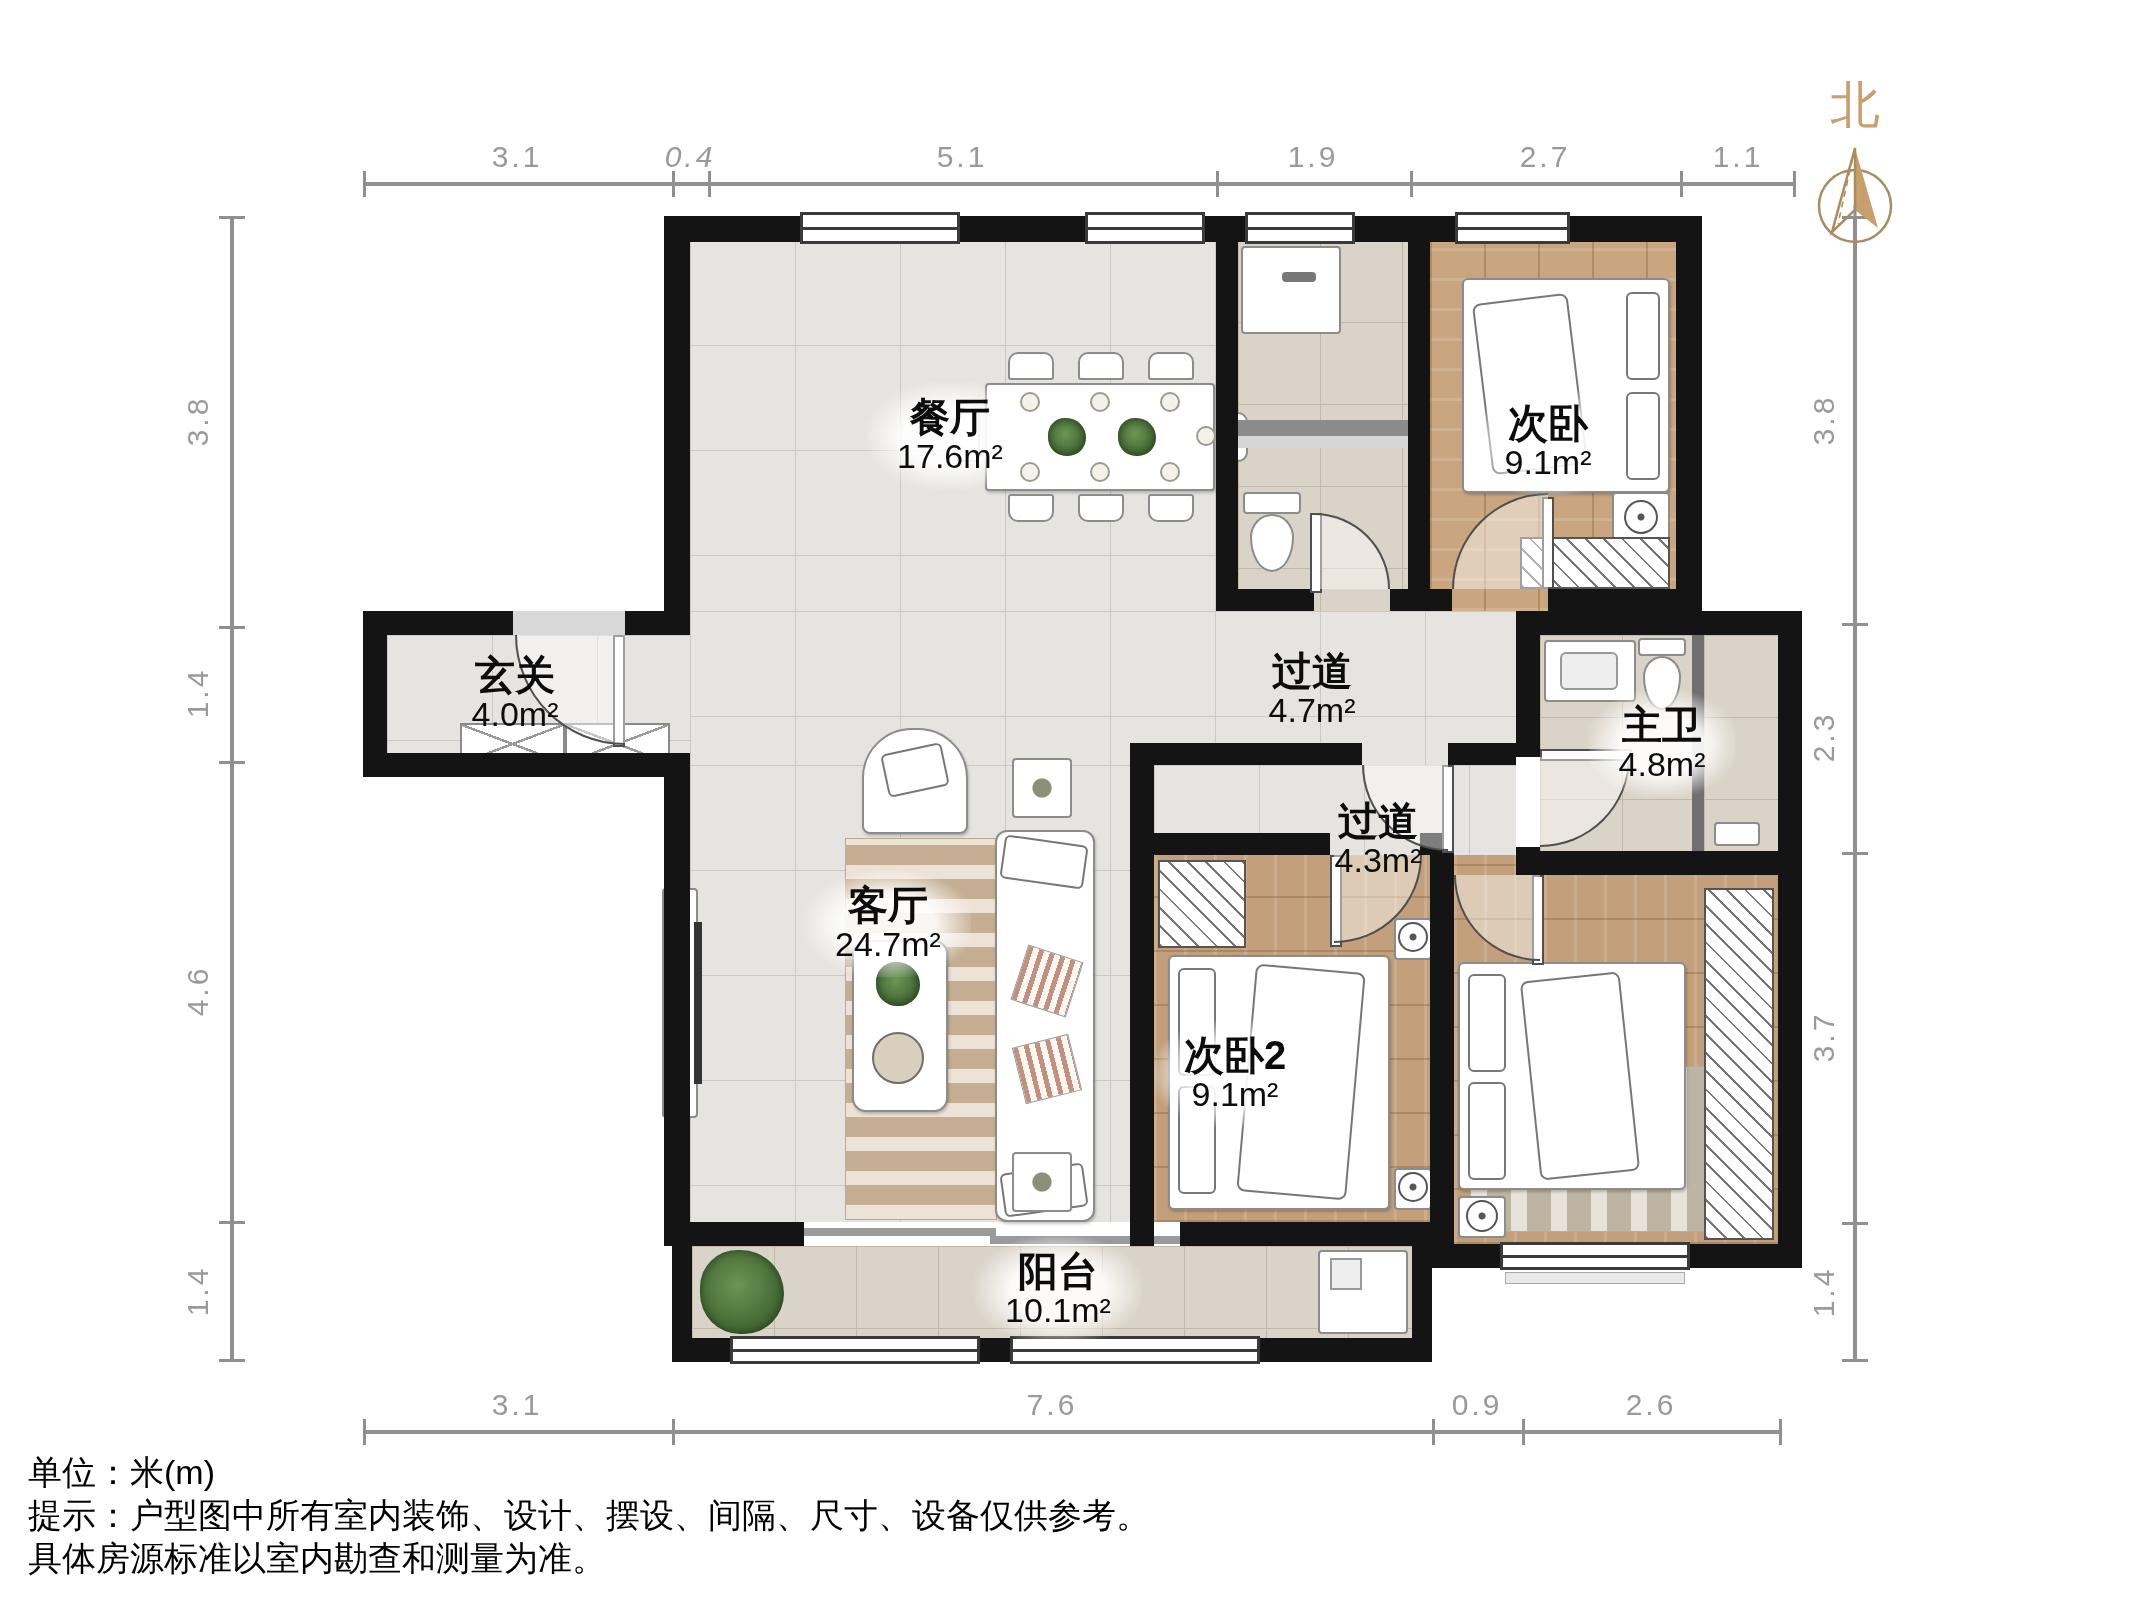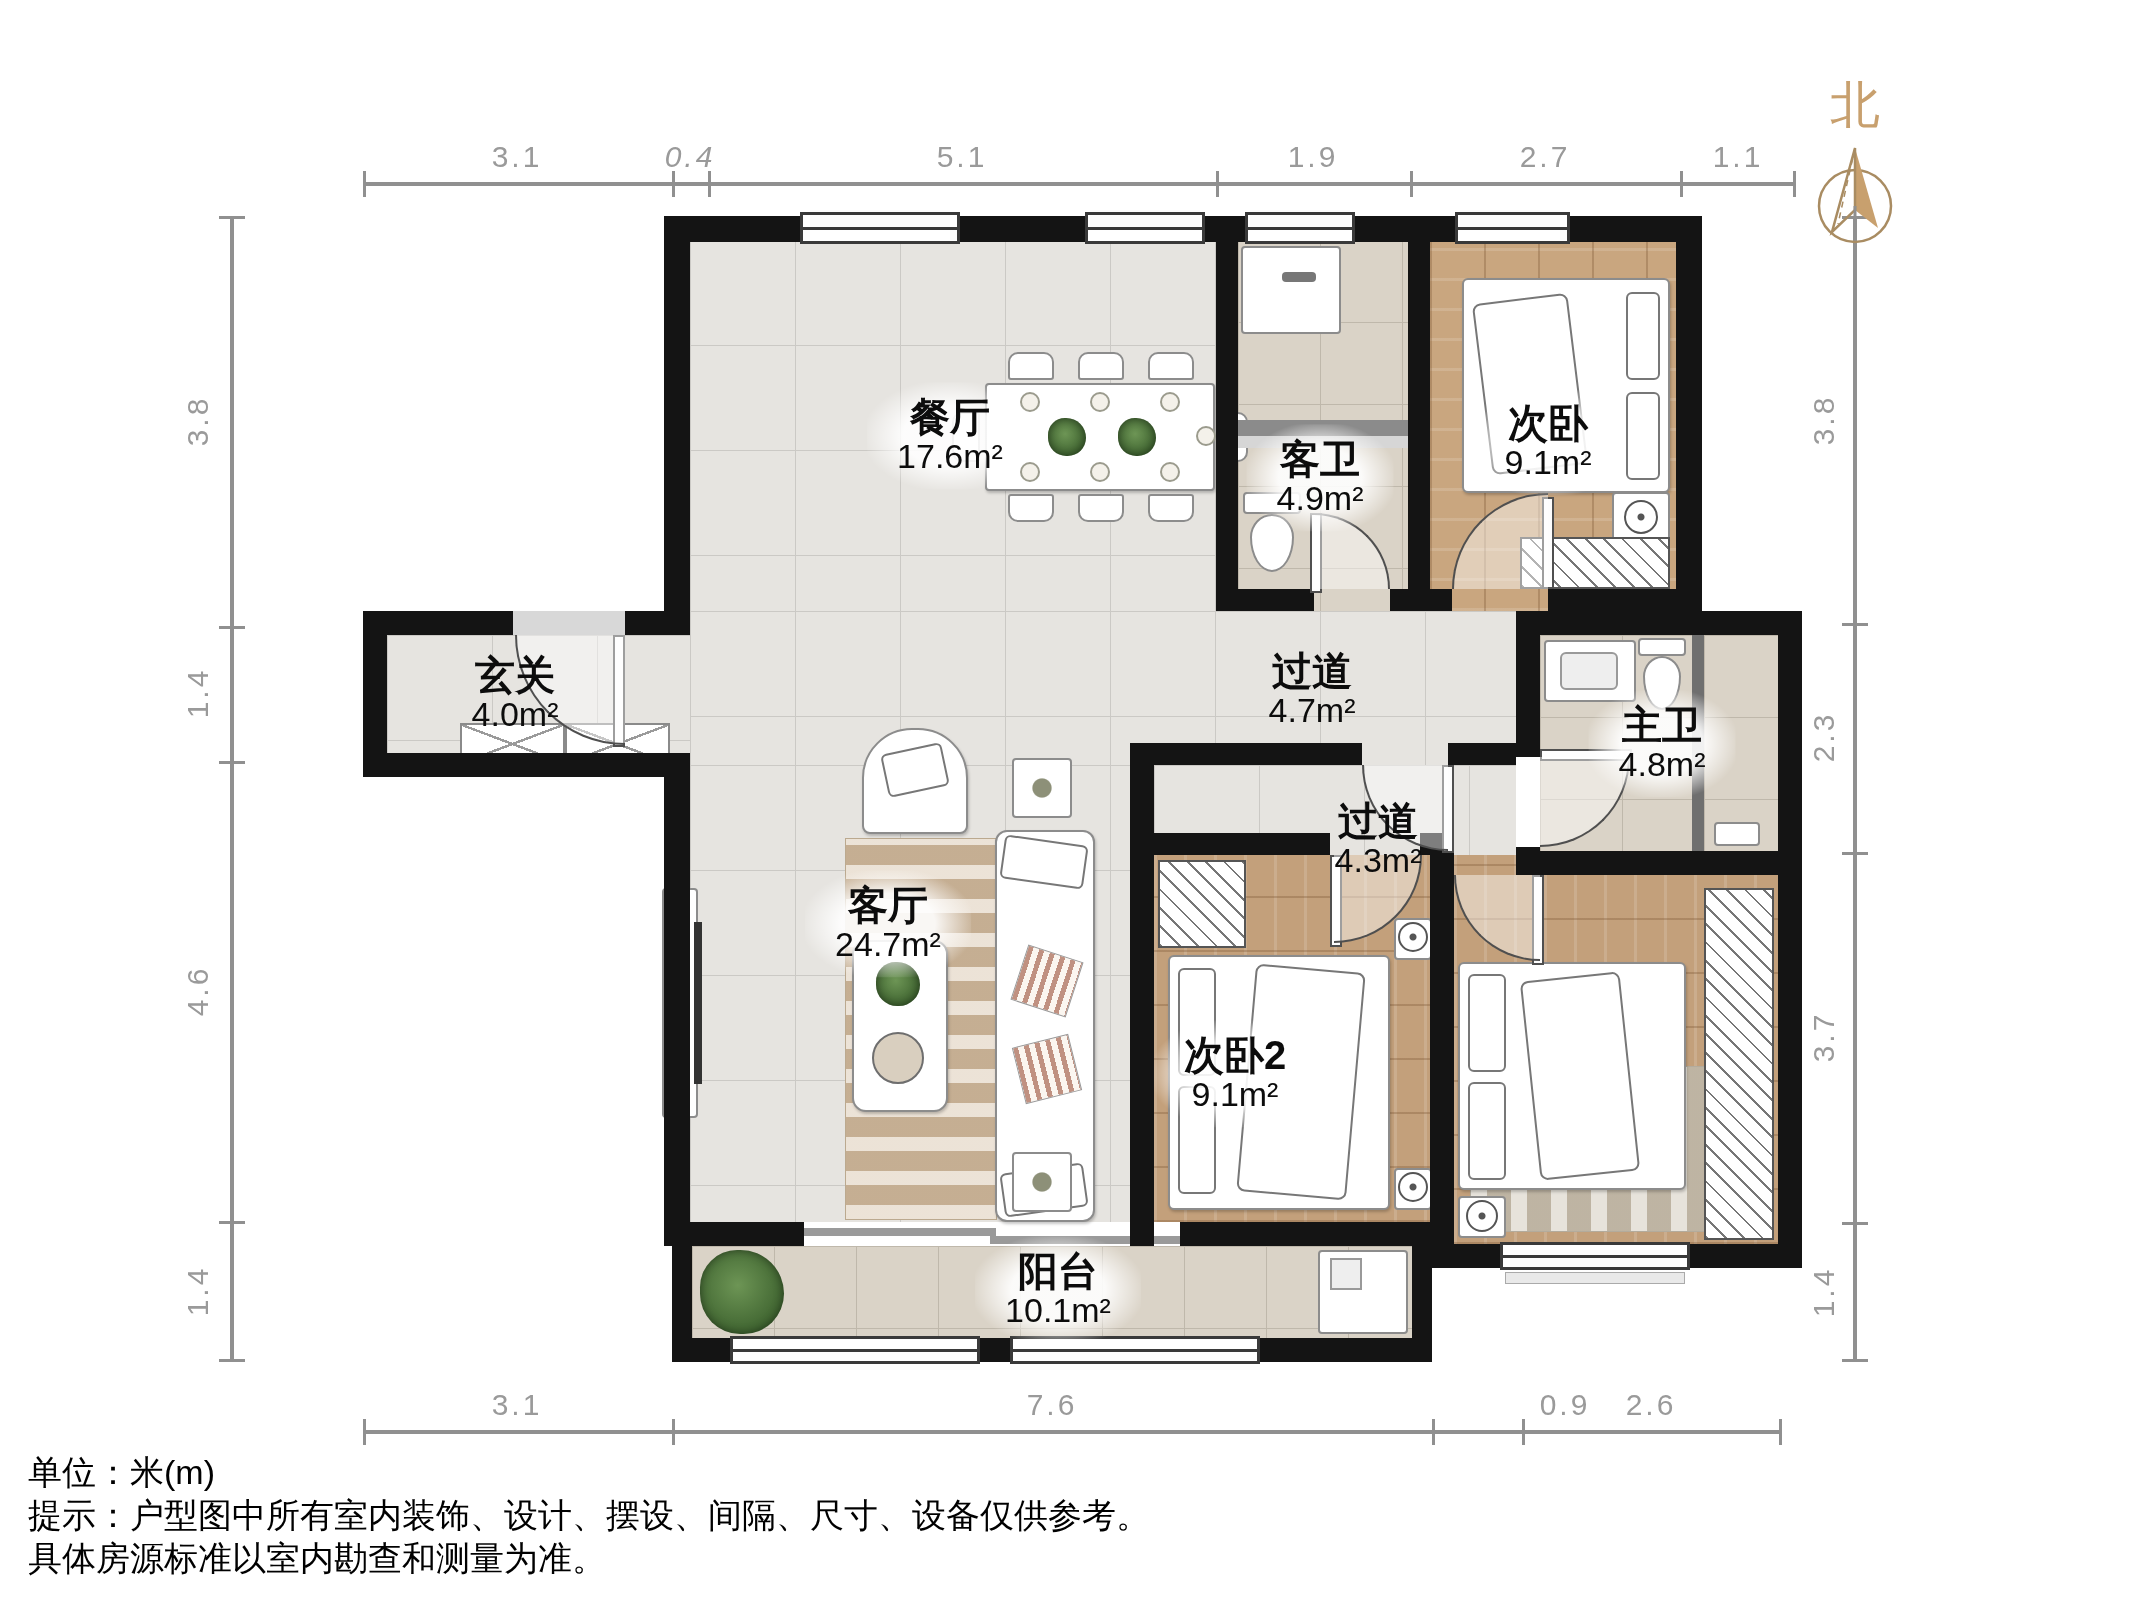--- a/index.html
+++ b/index.html
@@ -223,24 +223,20 @@
   <div class="leaf" style="left:1540px;top:749px;width:92px;height:12px;"></div>
   <div class="arc" style="left:1540px;top:757px;width:90px;height:90px;border-right-width:2px;border-bottom-width:2px;border-bottom-right-radius:100%;"></div>
 
   <div class="leaf" style="left:1532px;top:875px;width:12px;height:90px;"></div>
   <div class="arc" style="left:1454px;top:875px;width:86px;height:86px;border-left-width:2px;border-bottom-width:2px;border-bottom-left-radius:100%;"></div>
 
   <div class="rlabel" style="left:950px;top:436px;">
     <div class="rname">餐厅</div>
     <div class="rarea">17.6m²</div>
   </div>
-  <div class="rlabel" style="left:1320px;top:478px;">
-    <div class="rname">客卫</div>
-    <div class="rarea">4.9m²</div>
-  </div>
   <div class="rlabel" style="left:1548px;top:442px;">
     <div class="rname">次卧</div>
     <div class="rarea">9.1m²</div>
   </div>
   <div class="rlabel" style="left:515px;top:694px;background:none;padding:4px 10px;">
     <div class="rname">玄关</div>
     <div class="rarea">4.0m²</div>
   </div>
   <div class="rlabel" style="left:1312px;top:690px;background:none;padding:4px 10px;">
     <div class="rname">过道</div>
@@ -283,21 +279,21 @@
   <span class="dlab" style="left:1738px;top:140px;">1.1</span>
 
   <div class="dline" style="left:363px;top:1430px;width:1419px;height:4px;"></div>
   <div class="tickv" style="left:363px;top:1419px;"></div>
   <div class="tickv" style="left:672px;top:1419px;"></div>
   <div class="tickv" style="left:1432px;top:1419px;"></div>
   <div class="tickv" style="left:1522px;top:1419px;"></div>
   <div class="tickv" style="left:1779px;top:1419px;"></div>
   <span class="dlab" style="left:517px;top:1388px;">3.1</span>
   <span class="dlab" style="left:1052px;top:1388px;">7.6</span>
-  <span class="dlab" style="left:1565px;top:1388px;">0.9</span>
+  <span class="dlab" style="left:1477px;top:1388px;">0.9</span>
   <span class="dlab" style="left:1651px;top:1388px;">2.6</span>
 
   <div class="dline" style="left:230px;top:216px;width:4px;height:1146px;"></div>
   <div class="tickh" style="left:219px;top:216px;"></div>
   <div class="tickh" style="left:219px;top:626px;"></div>
   <div class="tickh" style="left:219px;top:761px;"></div>
   <div class="tickh" style="left:219px;top:1221px;"></div>
   <div class="tickh" style="left:219px;top:1359px;"></div>
   <span class="dlabv" style="left:198px;top:421px;">3.8</span>
   <span class="dlabv" style="left:198px;top:693px;">1.4</span>

